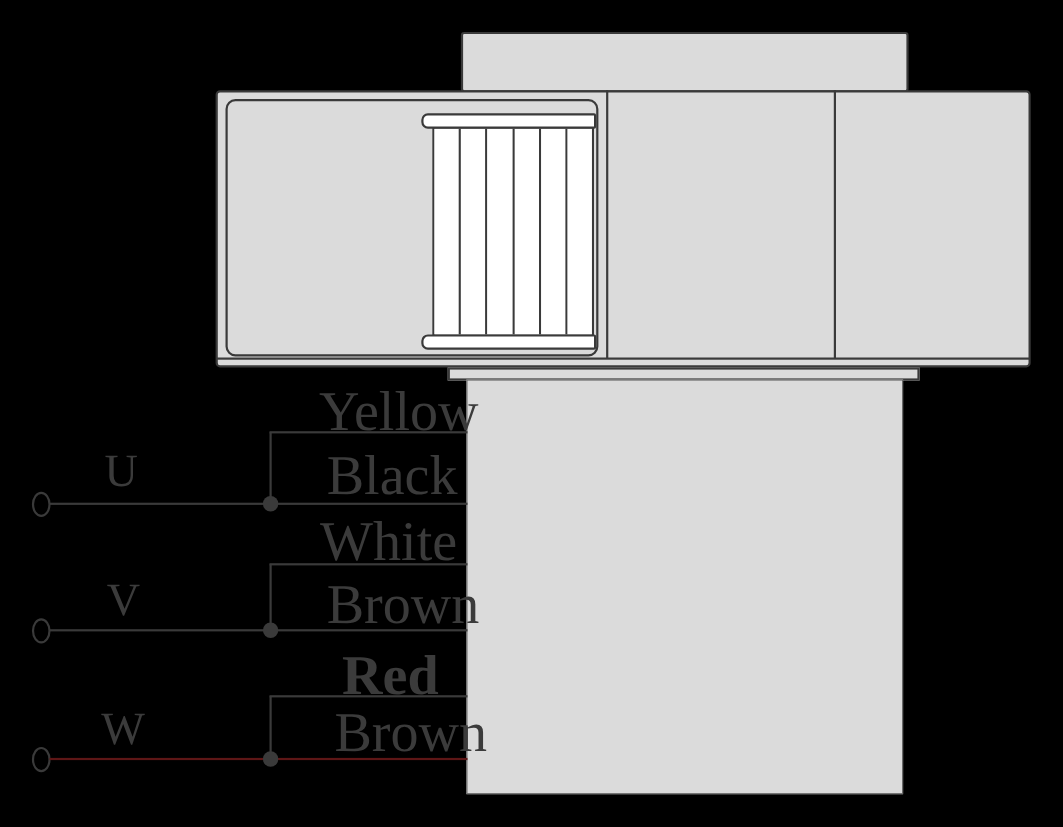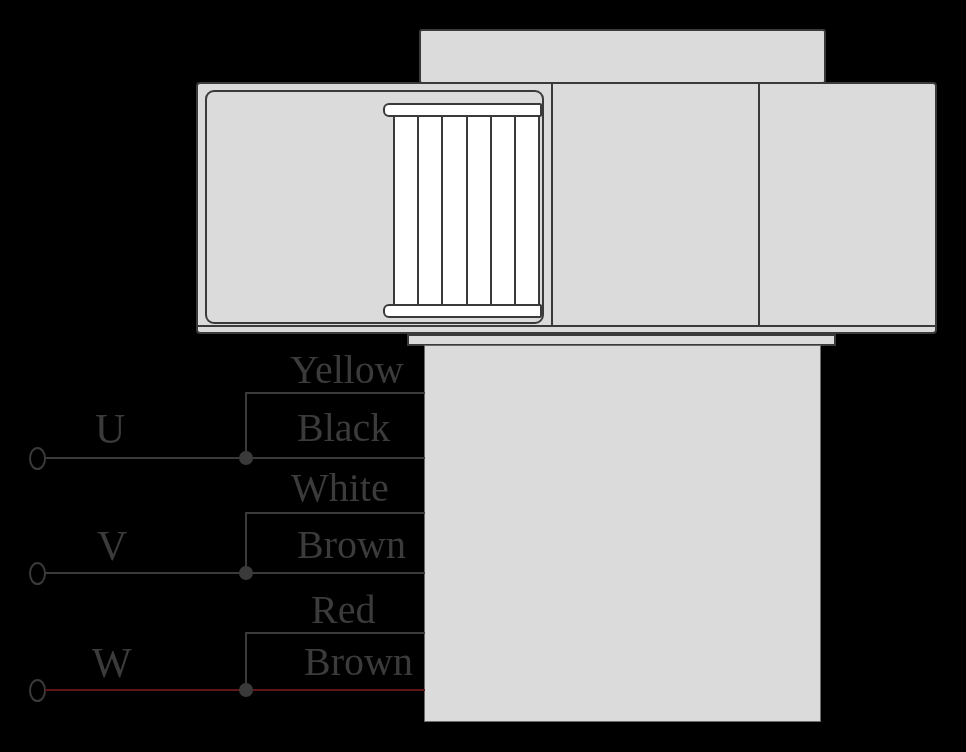--- a/index.html
+++ b/index.html
@@ -34,21 +34,21 @@
   .step-strip{left:407px;top:334px;width:429px;height:12px;}
   .terminal-box{left:424px;top:345px;width:397px;height:377px;background:var(--fill);
                 position:absolute;border:1px solid #6a6a6a;box-sizing:border-box;}
   
   .wline{position:absolute;height:2px;background:var(--outline);}
   .vline{position:absolute;width:2px;background:var(--outline);}
   .red-line{background:var(--w-line-red);}
   .terminal-circle{position:absolute;width:17px;height:23px;border:2px solid var(--outline);
                    border-radius:50%;background:transparent;box-sizing:border-box;}
   .junction-dot{position:absolute;width:14px;height:14px;border-radius:50%;background:var(--outline);}
-  .lbl{position:absolute;color:var(--text);font-size:40px;line-height:1;white-space:nowrap;}
+  .lbl{position:absolute;color:var(--text);font-size:51px;line-height:1;white-space:nowrap;}
   .term-lbl{font-size:42px;}
 </style>
 </head>
 <body>
 
 <div class="canvas">
 
   <div class="shape top-cap"></div>
   <div class="shape main-body"></div>
   <div class="shape stator-chamber"></div>
@@ -90,17 +90,17 @@
     <div class="lbl" style="left:297px;top:525px;">Brown</div>
   </div>
 
   <div>
     <div class="terminal-circle" style="left:29px;top:679px;"></div>
     <div class="wline red-line" style="left:45px;top:689px;width:380px;"></div>
     <div class="vline" style="left:245px;top:633px;height:57px;"></div>
     <div class="wline" style="left:245px;top:632px;width:180px;"></div>
     <div class="junction-dot" style="left:239px;top:683px;"></div>
     <div class="lbl term-lbl" style="left:92px;top:642px;">W</div>
-    <div class="lbl" style="left:311px;top:590px;">Red</div>
+    <div class="lbl" style="left:311px;top:590px;font-weight:bold;">Red</div>
     <div class="lbl" style="left:304px;top:642px;">Brown</div>
   </div>
 
 </div>
 
 </body></html>

